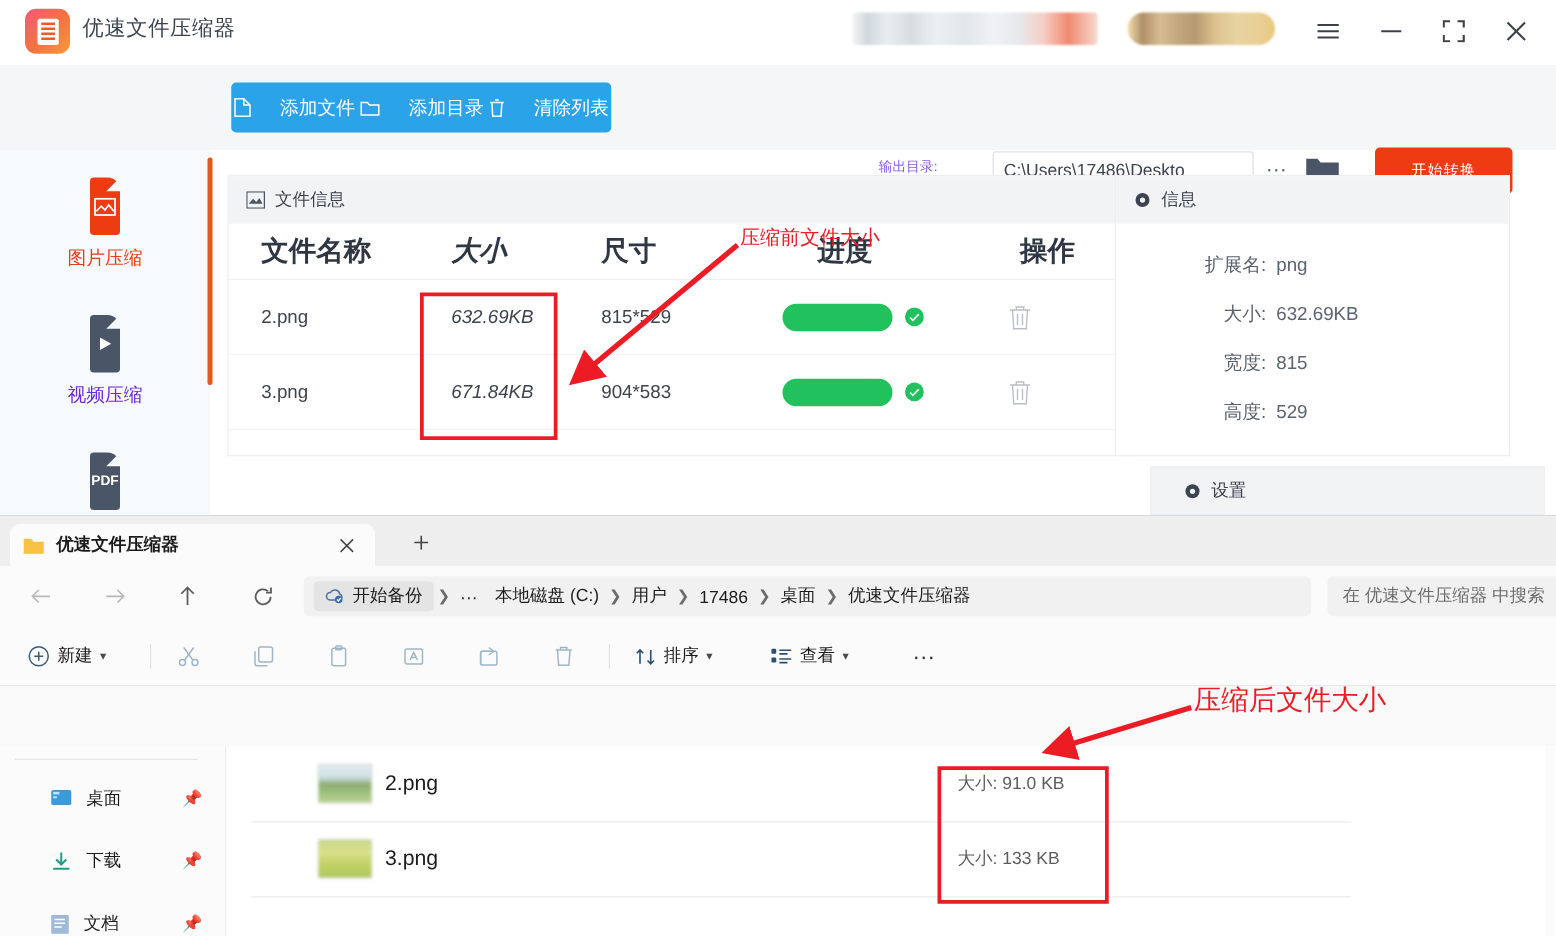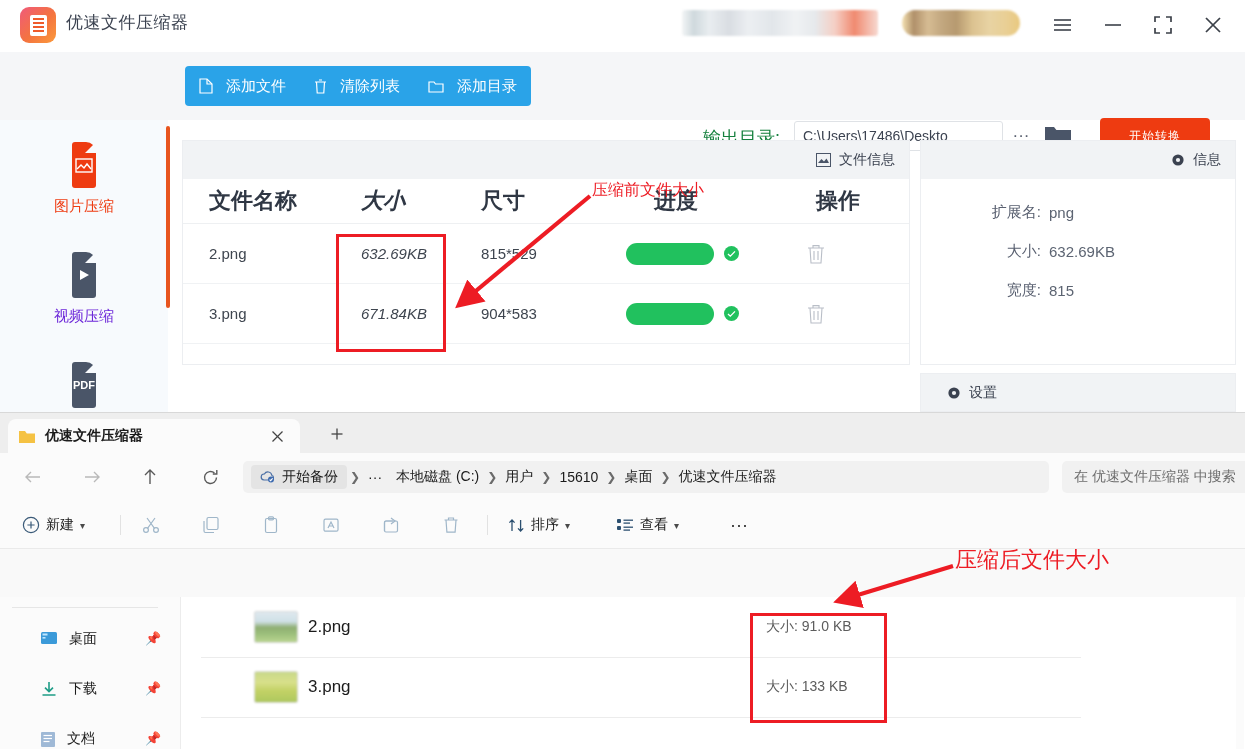--- a/index.html
+++ b/index.html
@@ -64,27 +64,27 @@
   .app-toolbar {
     position: absolute; left: 0; top: 52px; width: 1245px; height: 68px;
     background: #f5f6f8;
   }
   .tool-seg {
     position: absolute; left: 185px; top: 14px; height: 40px;
     background: #2aa3e8; border-radius: 4px;
     display: flex; align-items: center; color: #ffffff; font-size: 15px;
   }
   .tool-seg .tb {
-    display: flex; align-items: center; gap: 13px;
-    padding: 0 14px; height: 40px; cursor: pointer; white-space: nowrap;
+    display: flex; align-items: center; gap: 23px;
+    padding: 0 2px; height: 40px; cursor: pointer; white-space: nowrap;
   }
   .tool-seg svg { display: block; }
   .outdir-label {
     position: absolute; left: 703px; top: 74px;
-    font-size: 18px; color: #15803d;
+    font-size: 11px; color: #8b5cf6;
   }
   .outdir-input {
     position: absolute; left: 794px; top: 69px; width: 209px; height: 30px;
     background: #ffffff; border: 1px solid #dfe2e6; border-radius: 3px;
     font-size: 14px; color: #3b4250; padding: 0 8px; line-height: 28px;
     overflow: hidden; white-space: nowrap;
   }
   .outdir-dots {
     position: absolute; left: 1009px; top: 70px; width: 24px; height: 28px;
     display: flex; align-items: center; justify-content: center;
@@ -126,21 +126,21 @@
     background: #e8551f; border-radius: 2px;
   }
 
   
   .files-card {
     position: absolute; left: 182px; top: 140px; width: 728px; height: 225px;
     background: #ffffff; border: 1px solid #eceef1;
   }
   .card-head {
     height: 38px; background: #f1f3f5; display: flex; align-items: center;
-    padding: 0 14px; gap: 8px; font-size: 14px; color: #3b4250; justify-content: flex-end;
+    padding: 0 14px; gap: 8px; font-size: 14px; color: #3b4250;
   }
   .tbl-head {
     display: flex; height: 45px; align-items: center;
     border-bottom: 1px solid #eef0f2; font-size: 22px; color: #2f3744; font-weight: bold;
   }
   .tbl-row {
     display: flex; height: 60px; align-items: center;
     border-bottom: 1px solid #f0f2f4; font-size: 15px; color: #3e454f;
   }
   .c-name { width: 178px; padding-left: 26px; }
@@ -153,21 +153,21 @@
   .bar {
     width: 88px; height: 22px; background: #21c15e; border-radius: 11px;
   }
   .tick {
     width: 15px; height: 15px; border-radius: 50%; background: #21c15e;
     display: flex; align-items: center; justify-content: center;
   }
 
   
   .info-card {
-    position: absolute; left: 920px; top: 140px; width: 316px; height: 225px;
+    position: absolute; left: 892px; top: 140px; width: 316px; height: 225px;
     border: 1px solid #eceef1; background: #ffffff;
   }
   .info-rows { padding: 14px 0 0 0; }
   .info-row {
     display: flex; font-size: 15px; color: #596070; height: 39px; align-items: center;
   }
   .info-key { width: 128px; text-align: right; padding-right: 8px; }
   .info-val { color: #5c6472; }
   .settings-card {
     position: absolute; left: 920px; top: 373px; width: 316px; height: 39px;
@@ -333,30 +333,30 @@
     <div class="app-toolbar">
       <div class="tool-seg">
         <div class="tb">
           <svg width="14" height="16" viewBox="0 0 14 16" fill="none" stroke="#fff" stroke-width="1.2">
               <path d="M1 1h7l5 5v9H1z"></path>
               <path d="M8 1v5h5"></path>
             </svg>
           <span>添加文件</span>
         </div>
         <div class="tb">
+          <svg width="16" height="14" viewBox="0 0 16 14" fill="none" stroke="#fff" stroke-width="1.2">
+              <path d="M1 3h5l1.5 2H15v8H1z"></path>
+            </svg>
+          <span>添加目录</span>
+        </div>
+        <div class="tb">
           <svg width="13" height="15" viewBox="0 0 13 15" fill="none" stroke="#fff" stroke-width="1.2">
               <path d="M1 3h11M5 1h3M2.5 3l.7 11h6.6l.7-11"></path>
             </svg>
           <span>清除列表</span>
-        </div>
-        <div class="tb">
-          <svg width="16" height="14" viewBox="0 0 16 14" fill="none" stroke="#fff" stroke-width="1.2">
-              <path d="M1 3h5l1.5 2H15v8H1z"></path>
-            </svg>
-          <span>添加目录</span>
         </div>
       </div>
 
       <div class="outdir-label">输出目录:</div>
       <div class="outdir-input">C:\Users\17486\Deskto</div>
       <div class="outdir-dots">···</div>
       <div class="outdir-folder">
         <svg width="28" height="22" viewBox="0 0 28 22">
             <path d="M1 3h9l2.4 3H27v14H1z" fill="#4a5568"></path>
           </svg>
@@ -457,20 +457,24 @@
           <div class="info-val">png</div>
         </div>
         <div class="info-row">
           <div class="info-key">大小:</div>
           <div class="info-val">632.69KB</div>
         </div>
         <div class="info-row">
           <div class="info-key">宽度:</div>
           <div class="info-val">815</div>
         </div>
+        <div class="info-row">
+          <div class="info-key">高度:</div>
+          <div class="info-val">529</div>
+        </div>
       </div>
     </div>
 
     <div class="settings-card">
       <svg width="14" height="14" viewBox="0 0 14 14">
           <circle cx="7" cy="7" r="5.6" fill="#3b4250"></circle>
           <circle cx="7" cy="7" r="2.1" fill="#f1f3f5"></circle>
         </svg>
       <span>设置</span>
     </div>
@@ -534,21 +538,21 @@
               <polyline points="9.6,9.6 10.7,10.7 12.6,8.4" fill="none" stroke="#fff" stroke-width="1.1"></polyline>
             </svg>
           <span>开始备份</span>
         </span>
         <span class="sep">❯</span>
         <span class="crumb">···</span>
         <span class="crumb">本地磁盘 (C:)</span>
         <span class="sep">❯</span>
         <span class="crumb">用户</span>
         <span class="sep">❯</span>
-        <span class="crumb">15610</span>
+        <span class="crumb">17486</span>
         <span class="sep">❯</span>
         <span class="crumb">桌面</span>
         <span class="sep">❯</span>
         <span class="crumb">优速文件压缩器</span>
       </div>
 
       <div class="searchbox">在 优速文件压缩器 中搜索</div>
     </div>
 
     <div class="cmdbar">

